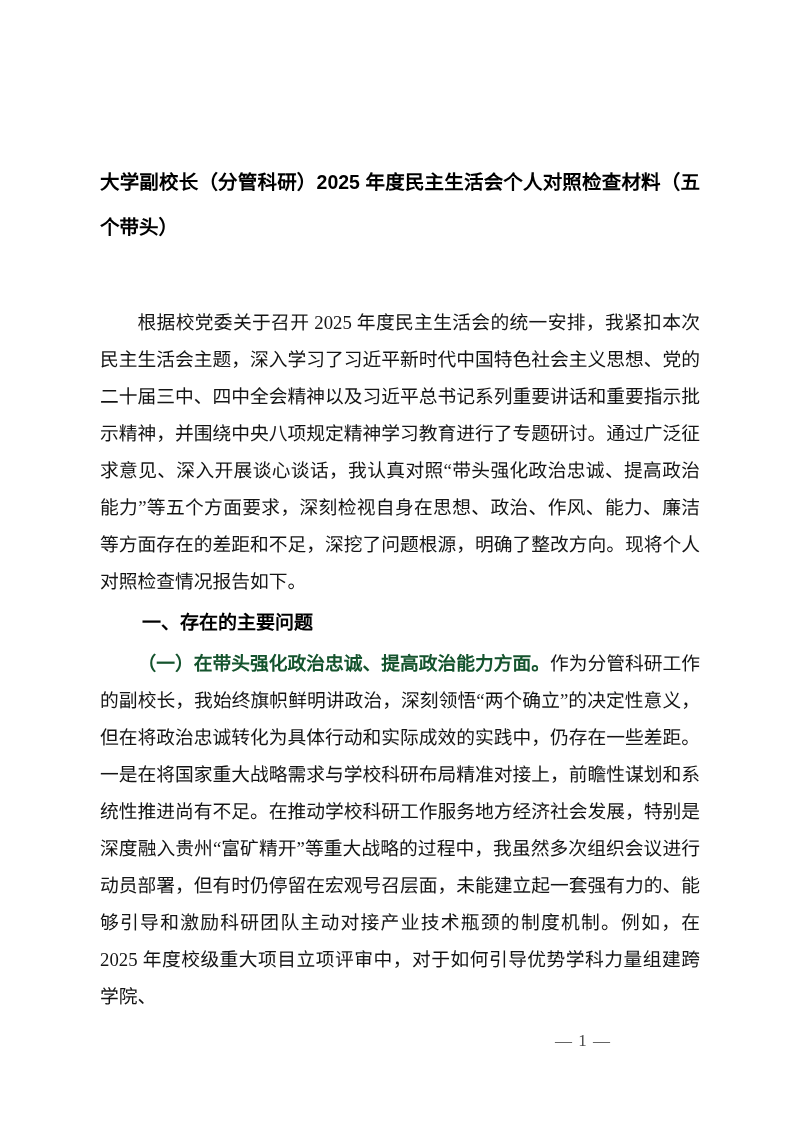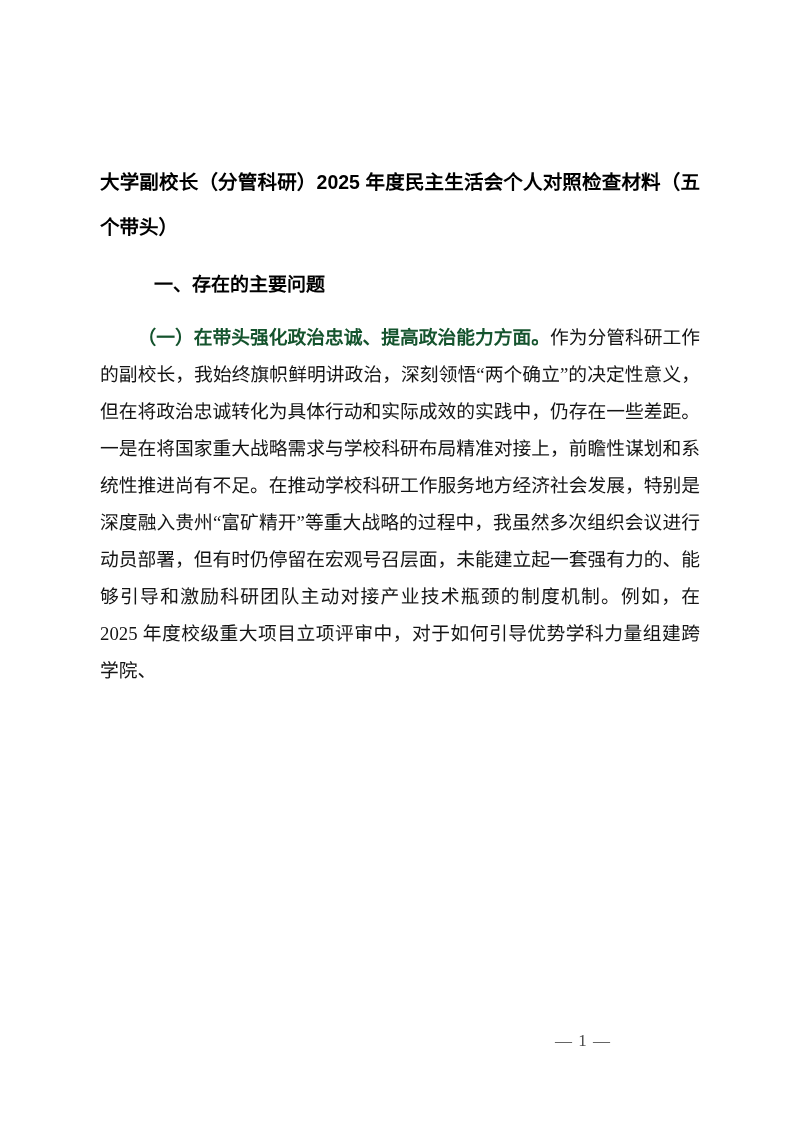--- a/index.html
+++ b/index.html
@@ -41,21 +41,21 @@
     color: #141414;
   }
   .para.first-body {
     margin-top: 54px;
   }
   .para .bold-lead {
     font-weight: 700;
     color: #14532d;
   }
   .heading {
-    margin: 16px;
+    margin: 4px;
     font-family: "Liberation Sans", "DejaVu Sans", sans-serif;
     font-weight: 700;
     font-size: 19px;
     line-height: 37px;
     text-indent: 2em;
     color: #000000;
     text-align: left;
   }
   .page-number {
     position: absolute;
@@ -68,18 +68,19 @@
     font-family: "Liberation Serif", "DejaVu Serif", serif;
   }
 </style>
 </head>
 <body>
 
 <div class="page">
   <div class="content">
     <h1 class="doc-title">大学副校长（分管科研）2025 年度民主生活会个人对照检查材料（五个带头）</h1>
     <div id="document-body">
+        <p class="para first-body"><span>根据校党委关于召开 2025 年度民主生活会的统一安排，我紧扣本次民主生活会主题，深入学习了习近平新时代中国特色社会主义思想、党的二十届三中、四中全会精神以及习近平总书记系列重要讲话和重要指示批示精神，并围绕中央八项规定精神学习教育进行了专题研讨。通过广泛征求意见、深入开展谈心谈话，我认真对照“带头强化政治忠诚、提高政治能力”等五个方面要求，深刻检视自身在思想、政治、作风、能力、廉洁等方面存在的差距和不足，深挖了问题根源，明确了整改方向。现将个人对照检查情况报告如下。</span></p>
         <p class="heading"><span>一、存在的主要问题</span></p>
         <p class="para"><span class="bold-lead">（一）在带头强化政治忠诚、提高政治能力方面。</span><span>作为分管科研工作的副校长，我始终旗帜鲜明讲政治，深刻领悟“两个确立”的决定性意义，但在将政治忠诚转化为具体行动和实际成效的实践中，仍存在一些差距。一是在将国家重大战略需求与学校科研布局精准对接上，前瞻性谋划和系统性推进尚有不足。在推动学校科研工作服务地方经济社会发展，特别是深度融入贵州“富矿精开”等重大战略的过程中，我虽然多次组织会议进行动员部署，但有时仍停留在宏观号召层面，未能建立起一套强有力的、能够引导和激励科研团队主动对接产业技术瓶颈的制度机制。例如，在 2025 年度校级重大项目立项评审中，对于如何引导优势学科力量组建跨学院、</span></p>
       </div>
   </div>
   <div class="page-number">— 1 —</div>
 </div>
 
 </body></html>

